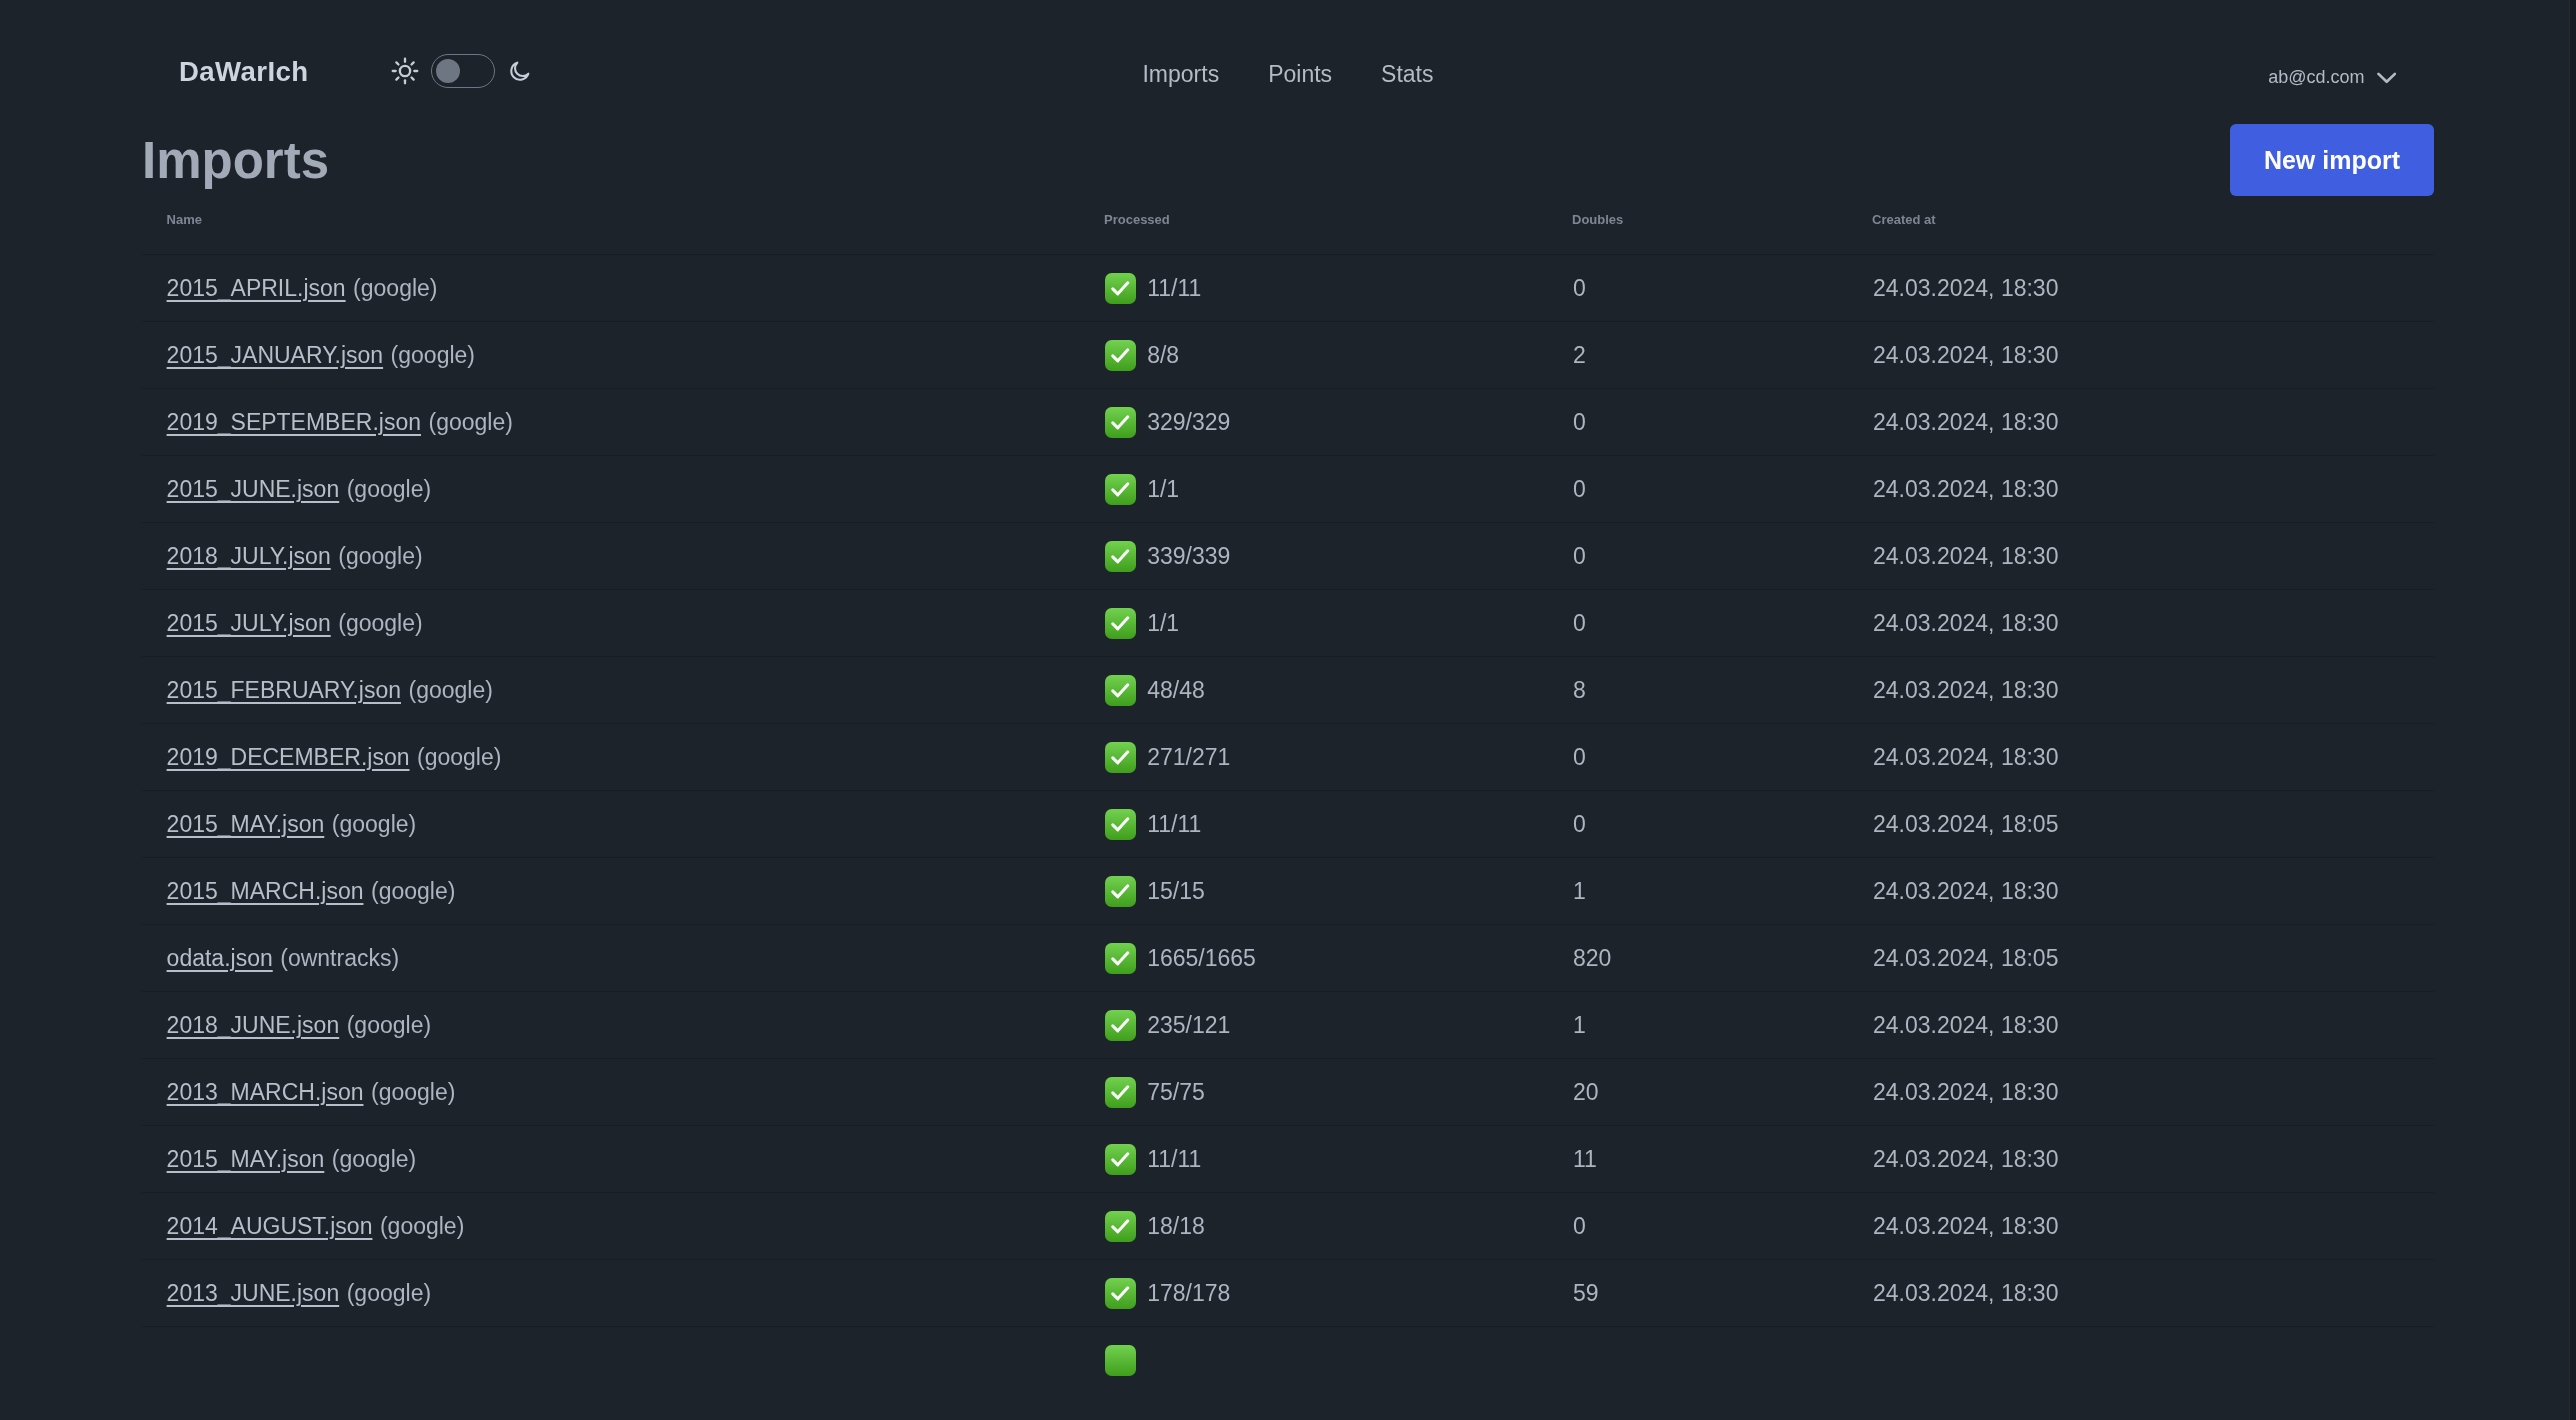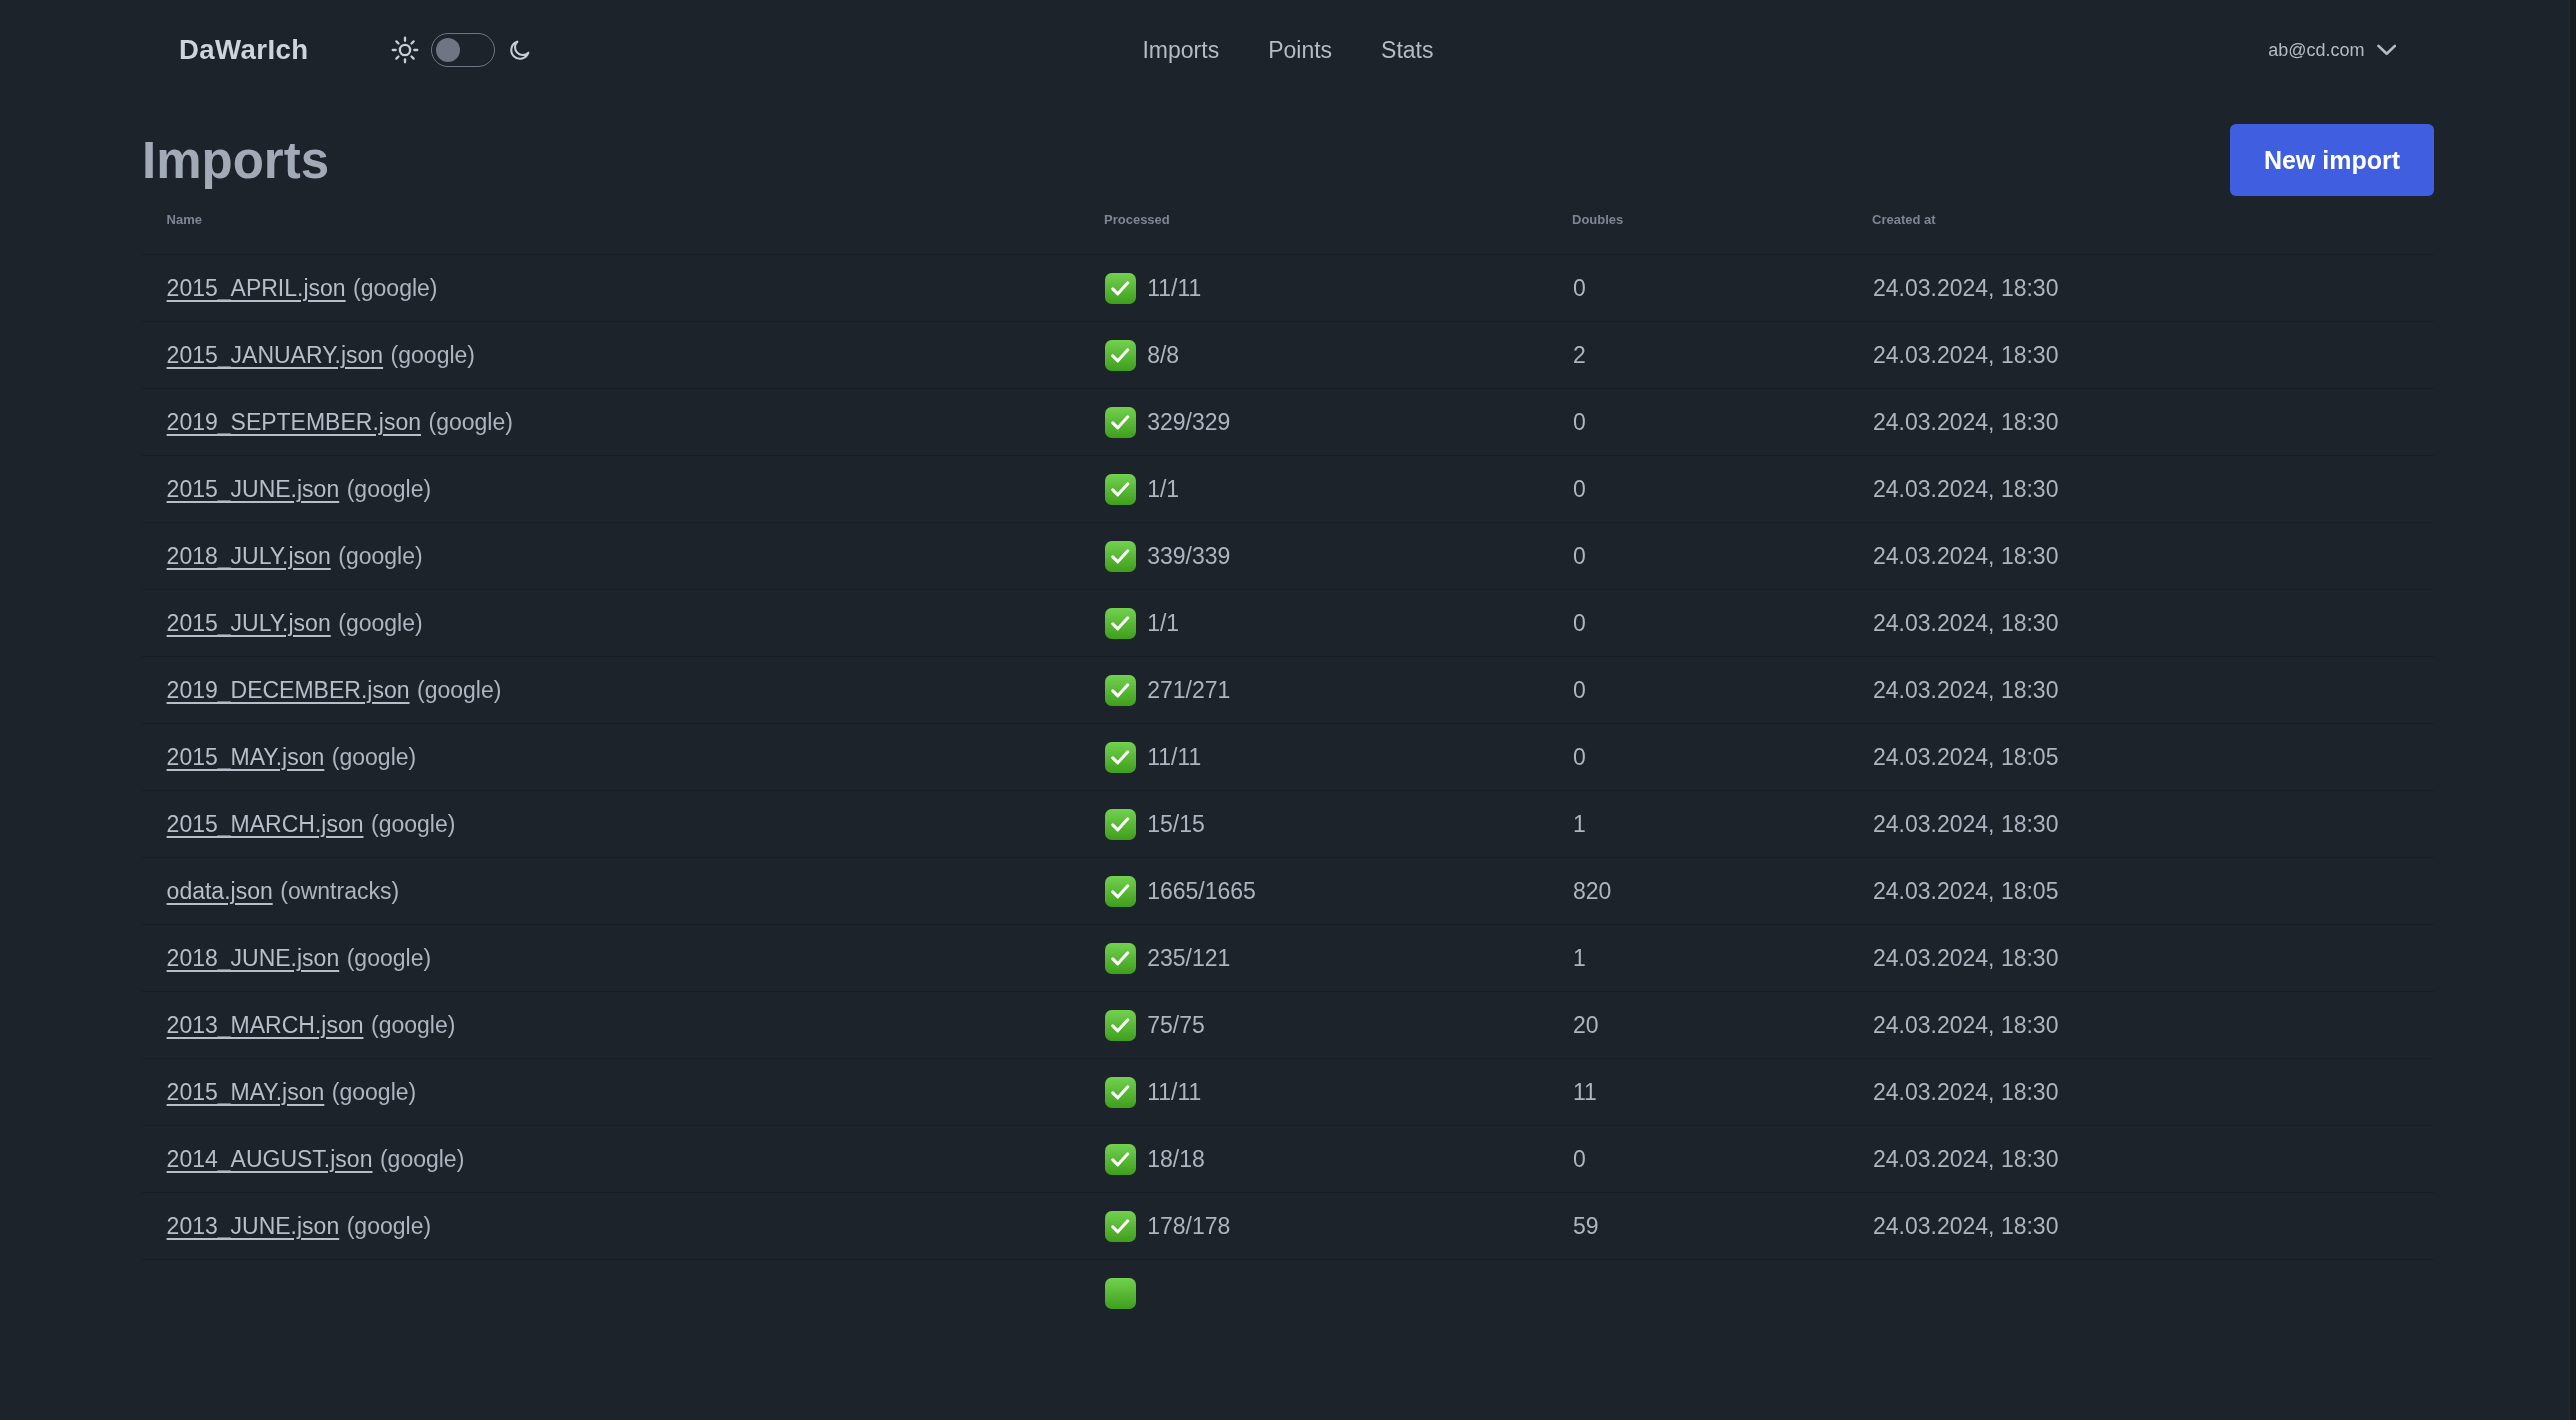--- a/index.html
+++ b/index.html
@@ -8,21 +8,21 @@
     width: 2576px; height: 1421px;
     overflow: hidden;
     background: #1d232a;
     font-family: "Liberation Sans", "DejaVu Sans", sans-serif;
     color: #a6adbb;
   }
 
   
   .navbar {
     position: relative;
-    display: flex; align-items: center;
+    display: flex; align-items: flex-end;
     height: 88px;
     padding: 12px 180px 0 179px;
   }
   .logo { font-size: 27.6px; font-weight: 700; color: #ced4de; letter-spacing: 0.4px; }
   .theme-group { display: flex; align-items: center; gap: 12px; margin-left: 83px; }
   .icon-stroke { stroke: #c7cdd6; fill: none; stroke-width: 2; stroke-linecap: round; stroke-linejoin: round; }
   .toggle {
     position: relative; width: 64px; height: 34px;
     border: 1.5px solid #6e7683; border-radius: 18px;
     background: transparent; cursor: pointer;
@@ -259,20 +259,37 @@
           </svg>
         </span>
         <span>1/1</span>
       </span>
     </td>
     <td>0</td>
     <td>24.03.2024, 18:30</td>
   </tr>
         <tr>
     <td>
+      <a class="file-link">2015_FEBRUARY.json</a><span class="src">(google)</span>
+    </td>
+    <td>
+      <span class="proc-wrap">
+        <span class="check-badge">
+          <svg width="18.6" height="15" viewBox="0 0 26 21" fill="none" stroke="#ffffff" stroke-width="4.2" stroke-linecap="round" stroke-linejoin="round">
+            <path d="M2.5 11 L9.5 18 L23.5 2.5"></path>
+          </svg>
+        </span>
+        <span>48/48</span>
+      </span>
+    </td>
+    <td>8</td>
+    <td>24.03.2024, 18:30</td>
+  </tr>
+        <tr>
+    <td>
       <a class="file-link">2019_DECEMBER.json</a><span class="src">(google)</span>
     </td>
     <td>
       <span class="proc-wrap">
         <span class="check-badge">
           <svg width="18.6" height="15" viewBox="0 0 26 21" fill="none" stroke="#ffffff" stroke-width="4.2" stroke-linecap="round" stroke-linejoin="round">
             <path d="M2.5 11 L9.5 18 L23.5 2.5"></path>
           </svg>
         </span>
         <span>271/271</span>

